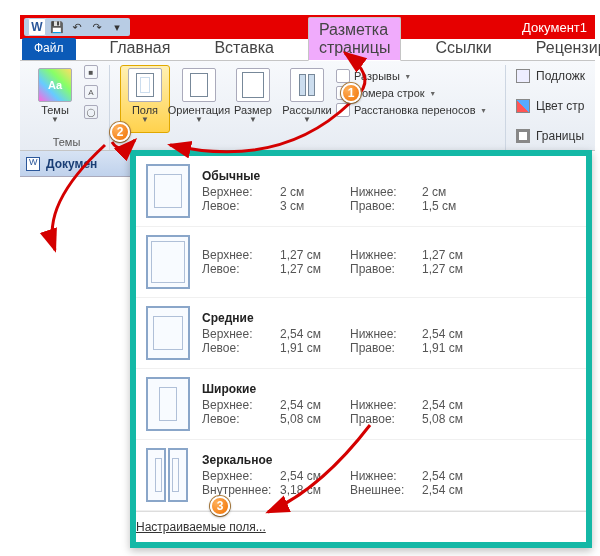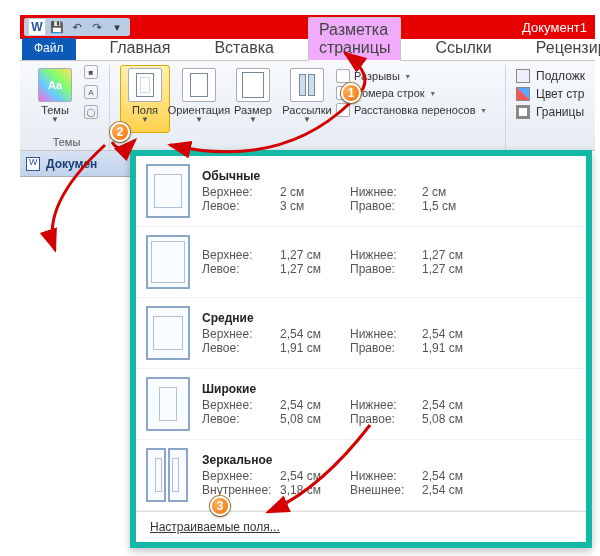--- a/index.html
+++ b/index.html
@@ -30,21 +30,21 @@
   .big-icon { width:34px; height:34px; background:#fff; border:1px solid #aab; border-radius:2px; margin-bottom:2px; display:flex; align-items:center; justify-content:center; font-size:18px; color:#667; position:relative; }
   .big-icon.themes { background: linear-gradient(45deg,#f6d,#6cf,#8f6,#fd6); }
   .big-btn span { font-size:11px; color:#333; text-align:center; line-height:1.1;}
   .thin-col { display:flex; flex-direction:column; gap:6px; justify-content:center;}
   .drop-dot { width:14px; height:14px; border:1px solid #aab; border-radius:2px; font-size:8px; display:flex; align-items:center;justify-content:center; color:#555;}
   .small-list { display:flex; flex-direction:column; gap:3px; justify-content:center; padding-top:4px;}
   .small-item { display:flex; align-items:center; gap:4px; font-size:11px; color:#333; white-space:nowrap;}
   .small-item .ic { width:14px; height:14px; border:1px solid #aab; background:#fff; border-radius:2px; }
   .mini-caret { font-size:8px; color:#666; margin-left:2px;}
 
-  .right-list { display:flex; flex-direction:column; gap:4px; padding-top:4px;}
+  .right-list { display:flex; flex-direction:column; gap:16px; padding-top:4px;}
   .right-item { display:flex; align-items:center; gap:6px; font-size:12px; color:#333; white-space:nowrap;}
   .right-item .sq { width:14px; height:14px; border:1px solid #888; }
   .right-item .sq.bg { background:#eef; }
   .right-item .sq.color { background: linear-gradient(45deg,#f55 50%,#5af 50%);}
   .right-item .sq.border { background:#fff; box-shadow: inset 0 0 0 2px #888; }
 
   
   .docbar { height:26px; background:linear-gradient(#d7e3f4,#c0d2ec); display:flex; align-items:center; padding-left:6px; border-bottom:1px solid #aab; width:110px;}
   .docbar .dic { width:14px; height:14px; background:#fff; border:1px solid #2b579a; margin-right:6px; position:relative;}
   .docbar .dic::after{content:"W"; position:absolute; font-size:9px; color:#2b579a; left:2px; top:-1px;}
@@ -62,21 +62,21 @@
   .pi-normal::before{inset:8px 6px;}
   .pi-narrow::before{inset:4px 3px;}
   .pi-moderate::before{inset:8px 5px;}
   .pi-wide::before{inset:8px 11px;}
   .preset-icon.mirror .pg.l::before{inset:8px 2px 8px 7px;}
   .preset-icon.mirror .pg.r::before{inset:8px 7px 8px 2px;}
 
   .preset-body { flex:1; }
   .preset-title { font-weight:bold; color:#222; margin-bottom:2px;}
   .preset-grid { display:grid; grid-template-columns: 78px 70px 72px auto; row-gap:0; color:#555;}
-  .custom { padding:8px 14px; border-top:1px solid #ddd;}
+  .custom { padding:8px 0; border-top:1px solid #ddd;}
   .custom span{ text-decoration:underline; color:#333;}
 
   
   .callout { position:absolute; width:20px; height:20px; border-radius:50%; background:radial-gradient(circle at 30% 30%,#ffb05a,#f07000); border:2px solid #fff; box-shadow:0 1px 3px rgba(0,0,0,.5),0 0 0 1px #b84; color:#fff; font-weight:bold; font-size:12px; display:flex; align-items:center;justify-content:center; z-index:10;}
   svg.arrows { position:absolute; inset:0; pointer-events:none; z-index:9;}
 </style>
 </head>
 <body>
 
 <div class="frame">

